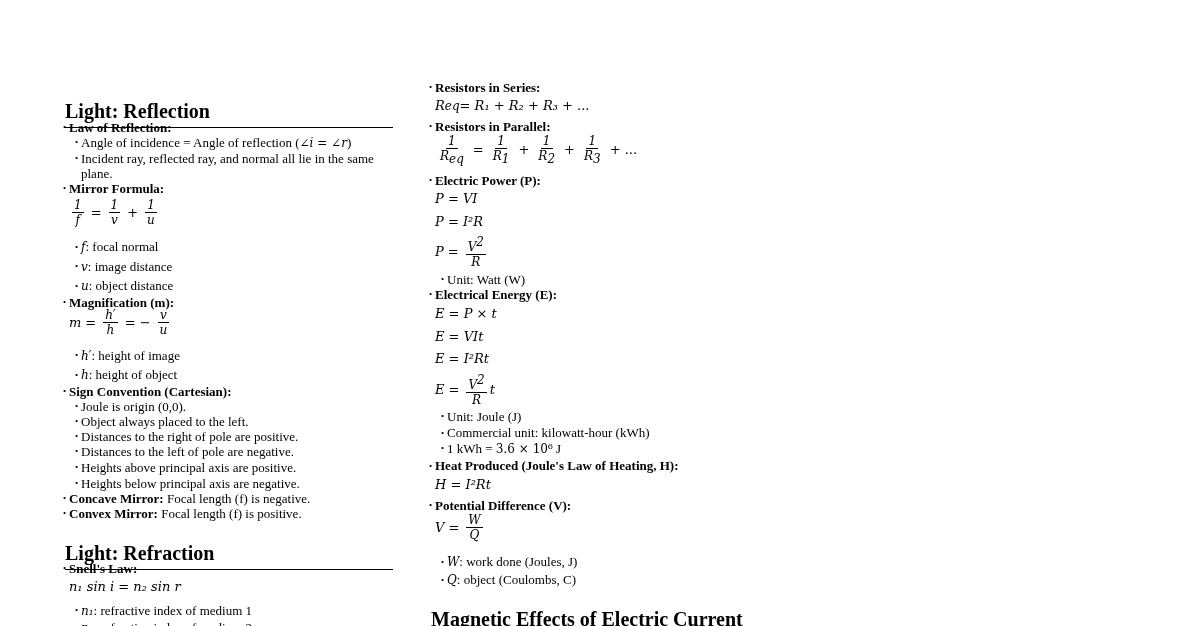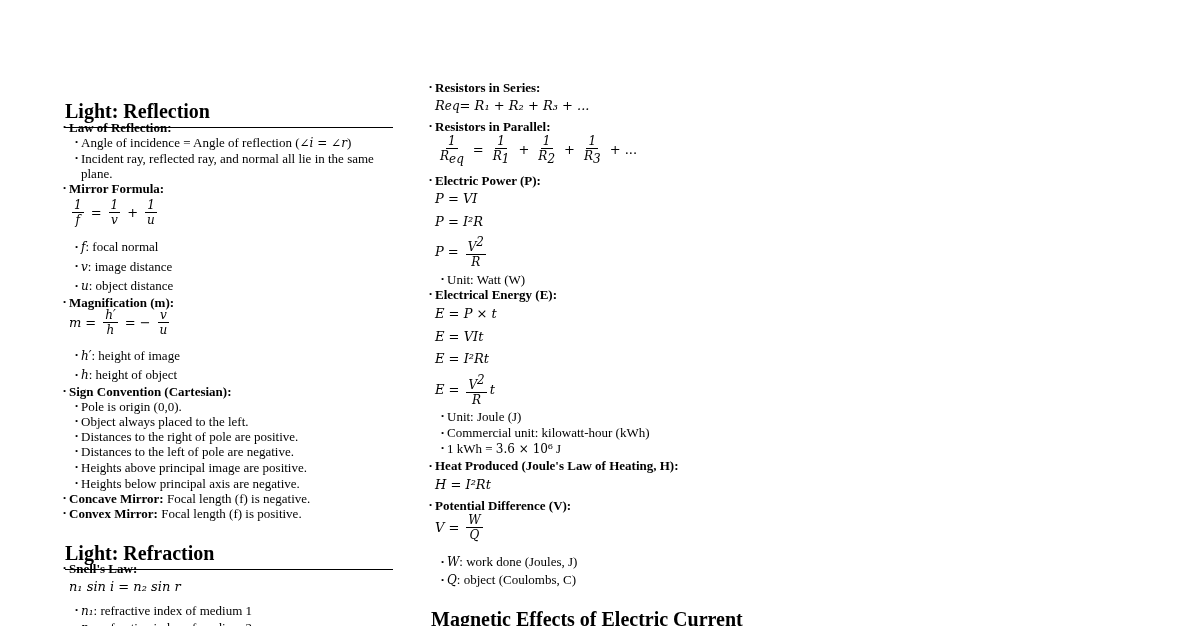--- a/index.html
+++ b/index.html
@@ -78,25 +78,25 @@
     <span class="frac">
         <span class="num">v</span>
         <span class="den">u</span>
       </span>
   </div>
 
   <div class="abs" style="top:346px;">
     <div class="bul l2" style="line-height:19px;"><span class="m">h′</span><span>: height of image</span></div>
     <div class="bul l2" style="line-height:18px;"><span class="m">h</span><span>: height of object</span></div>
     <div class="bul"><b>Sign Convention (Cartesian):</b></div>
-    <div class="bul l2">Pole is origin (0,0).</div>
+    <div class="bul l2">Joule is origin (0,0).</div>
     <div class="bul l2">Object always placed to the left.</div>
     <div class="bul l2">Distances to the right of pole are positive.</div>
     <div class="bul l2">Distances to the left of pole are negative.</div>
-    <div class="bul l2" style="line-height:17px;">Heights above principal image are positive.</div>
+    <div class="bul l2" style="line-height:17px;">Heights above principal axis are positive.</div>
     <div class="bul l2">Heights below principal axis are negative.</div>
     <div class="bul"><b>Concave Mirror:</b><span> Focal length (f) is negative.</span></div>
     <div class="bul"><b>Convex Mirror:</b><span> Focal length (f) is positive.</span></div>
   </div>
 
   <div class="abs" style="top:534px;">
     <h2>Light: Refraction</h2>
   </div>
 
   <div class="abs" style="top:561px;">

